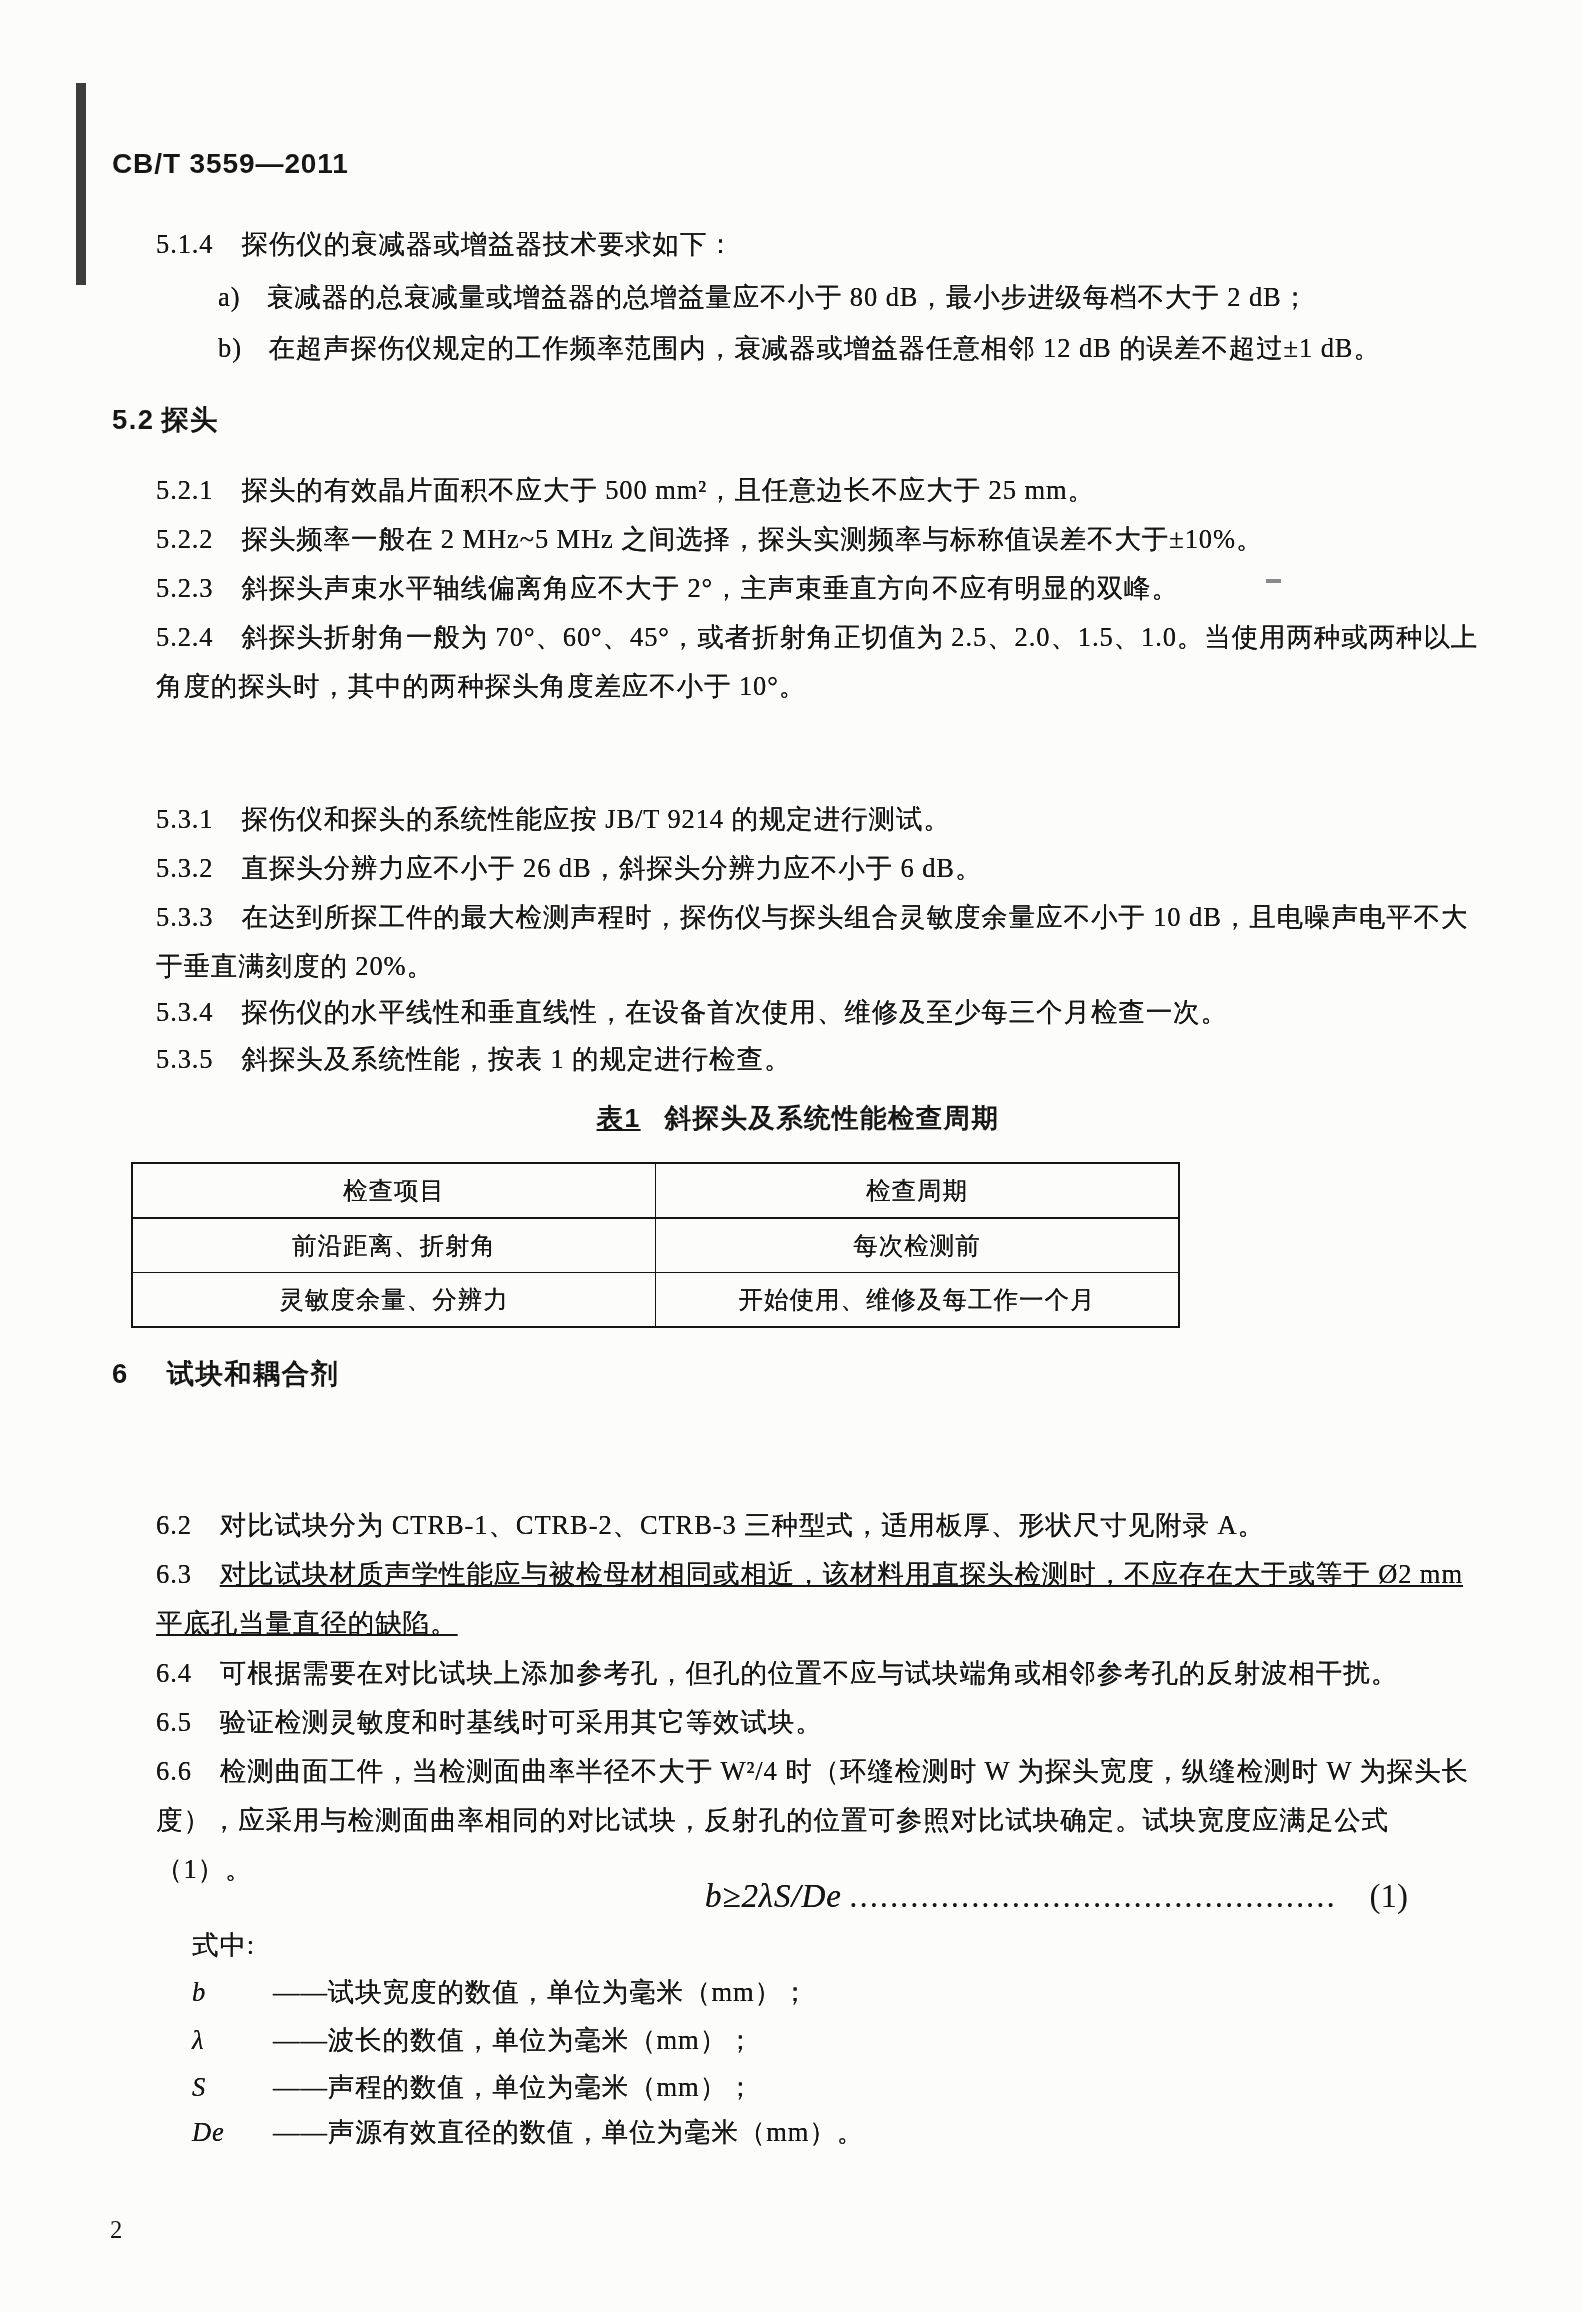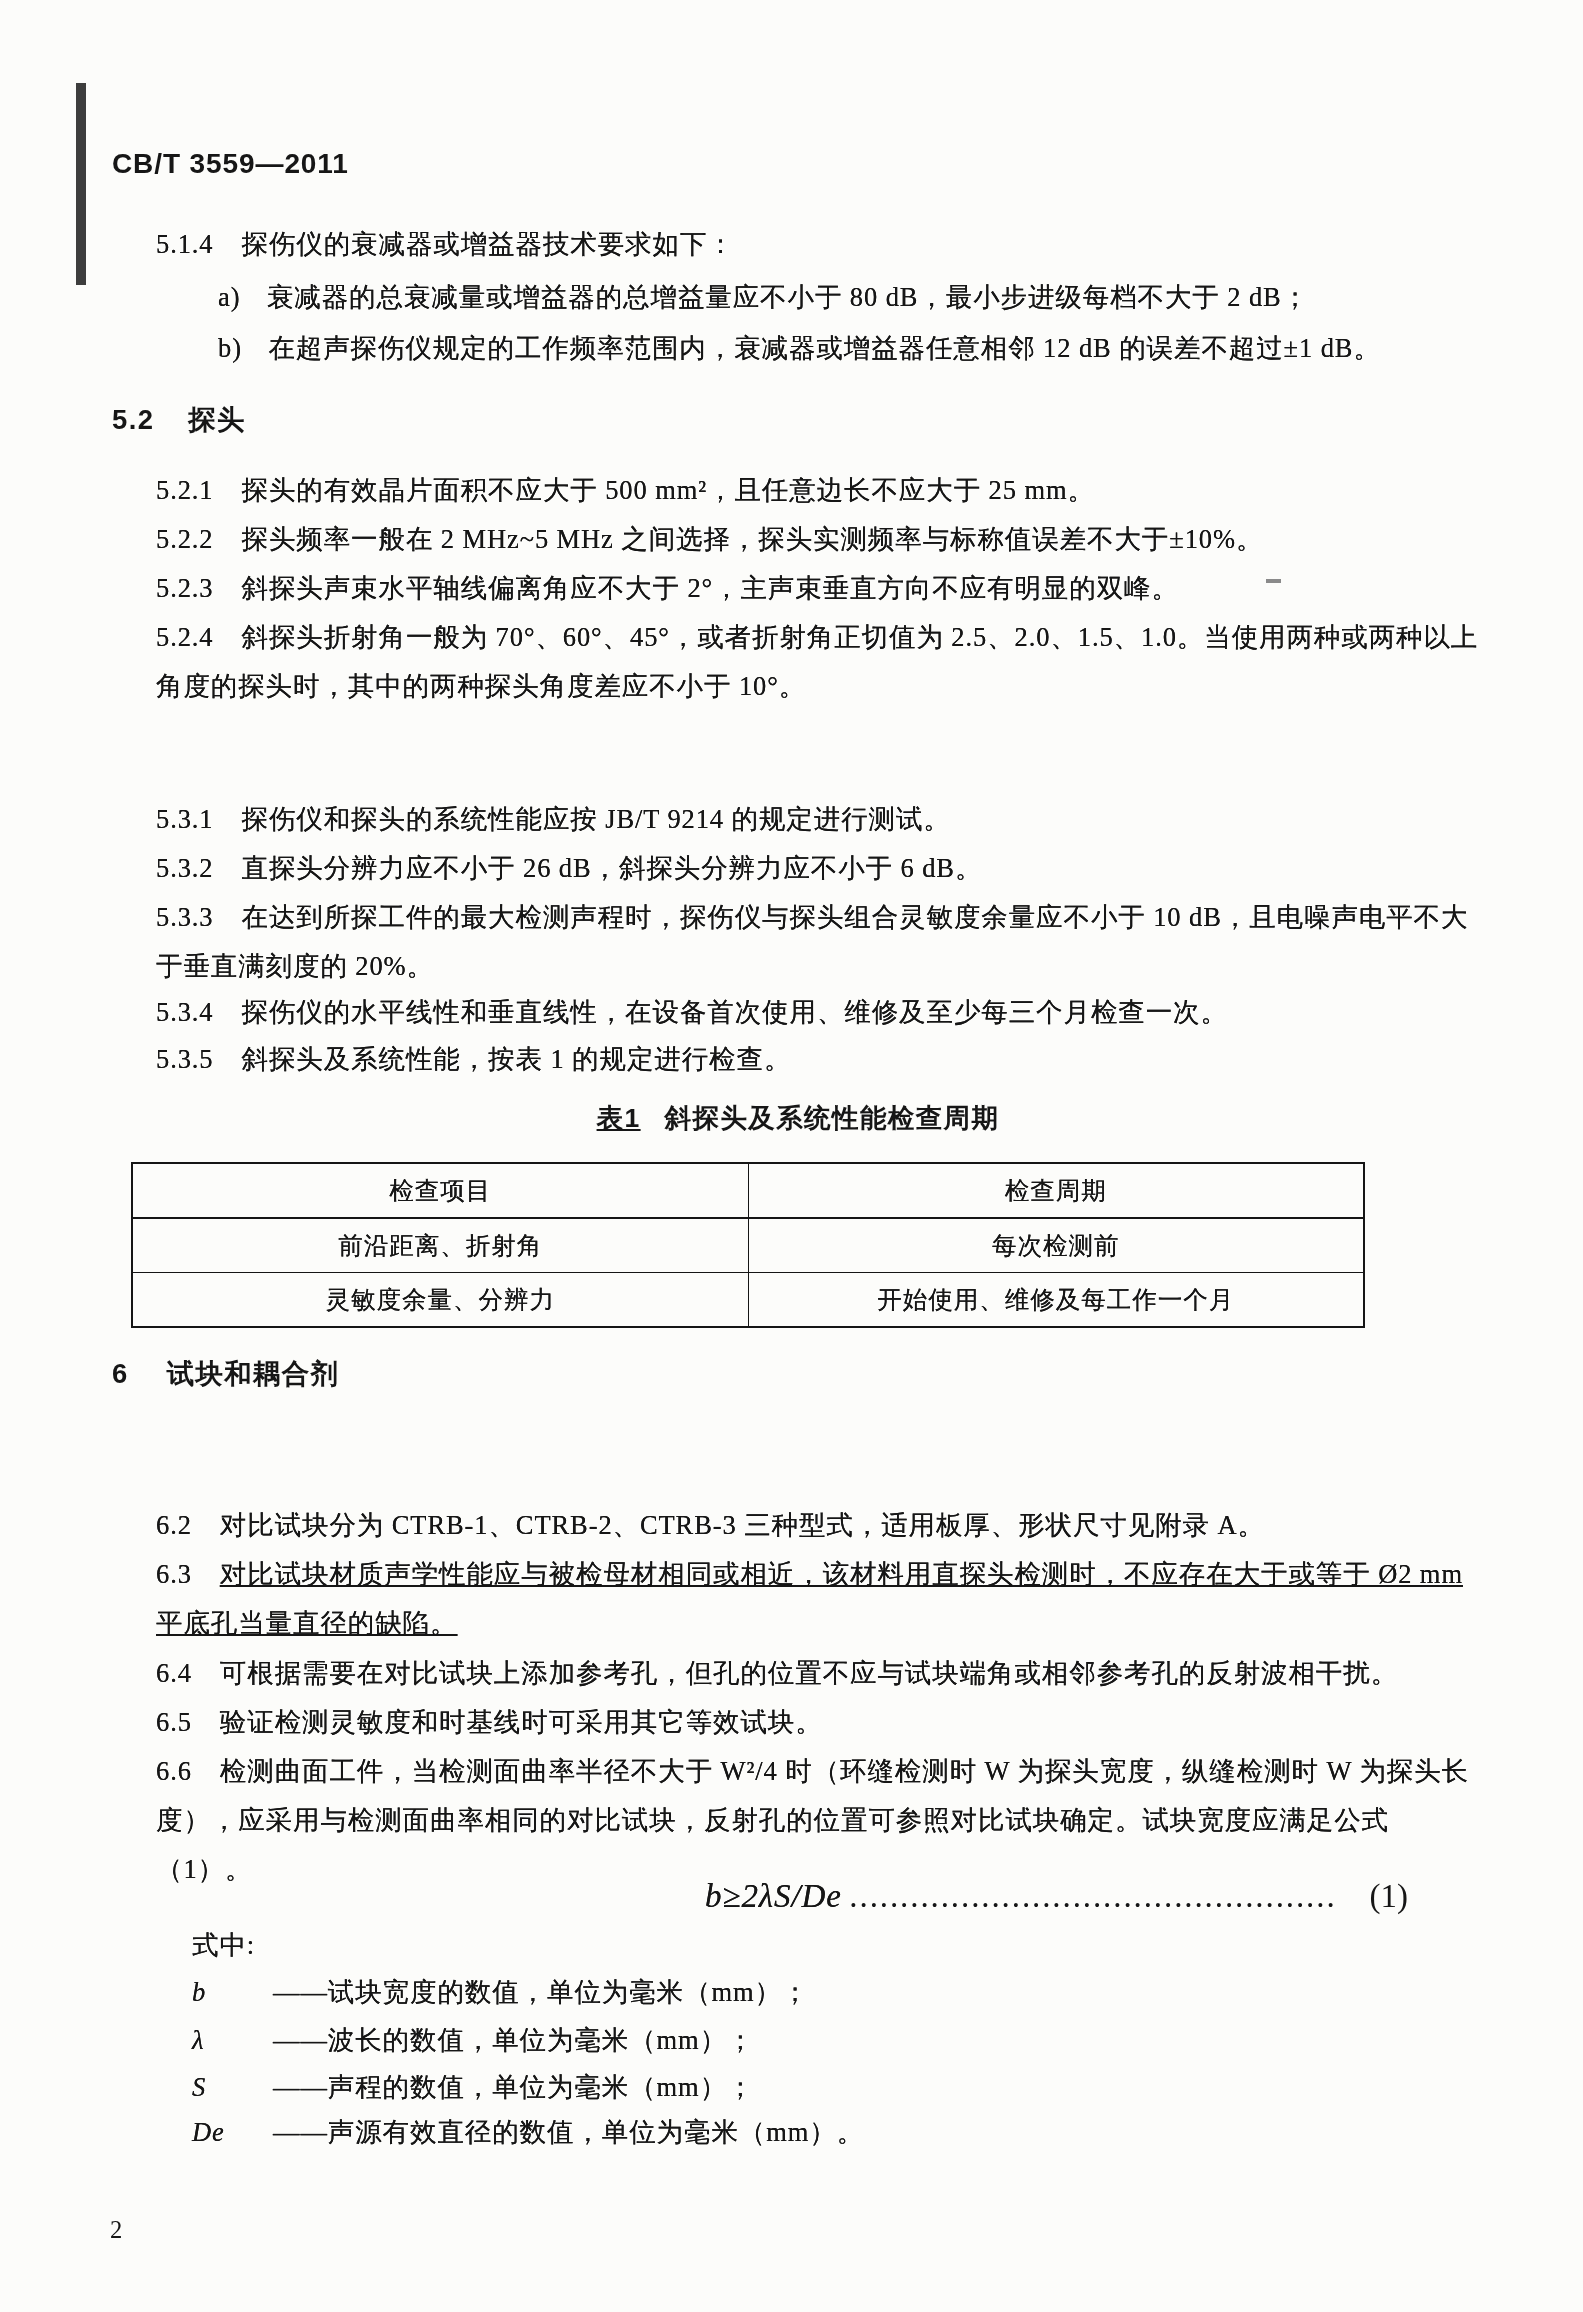--- a/index.html
+++ b/index.html
@@ -23,39 +23,39 @@
   .num{display:inline-block; margin-right:28px; white-space:nowrap;}
   .sub{left:174px;}
   .sub .lbl{display:inline-block; margin-right:26.5px;}
   .heading{
     font-family:"Liberation Sans", sans-serif;
     font-weight:700;
     font-size:27.4px;
     letter-spacing:1.4px;
     line-height:38px;
   }
-  .heading .num{margin-right:34px;}
+  .heading .num{margin-right:7px;}
   .page-header{
     font-family:"Liberation Sans", sans-serif;
     font-weight:700;
     font-size:28px;
     letter-spacing:0.9px;
   }
   .tbl-caption{
     text-align:center;
     font-family:"Liberation Sans", sans-serif;
     font-weight:700;
     font-size:26.5px;
     letter-spacing:1.4px;
   }
   .tbl-caption .cap-label{margin-right:24px;text-decoration:underline;}
   table.t1{
     position:absolute;
     left:131px; top:1162px;
-    width:1234px;
+    width:1049px;
     border-collapse:collapse;
     border:2.8px solid #151515;
     font-family:"Liberation Serif", serif;
     font-size:24.6px;
     letter-spacing:0.9px;
     text-shadow:0 0 0.5px currentColor;
     table-layout:fixed;
   }
   table.t1 th, table.t1 td{
     border:1.9px solid #151515;

